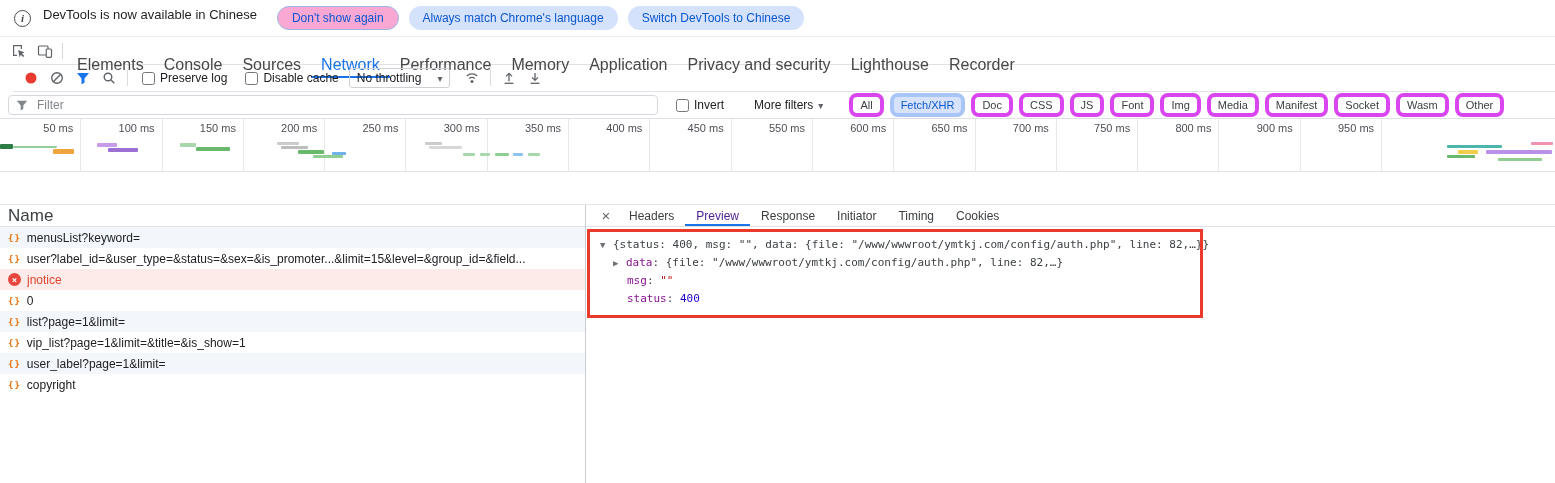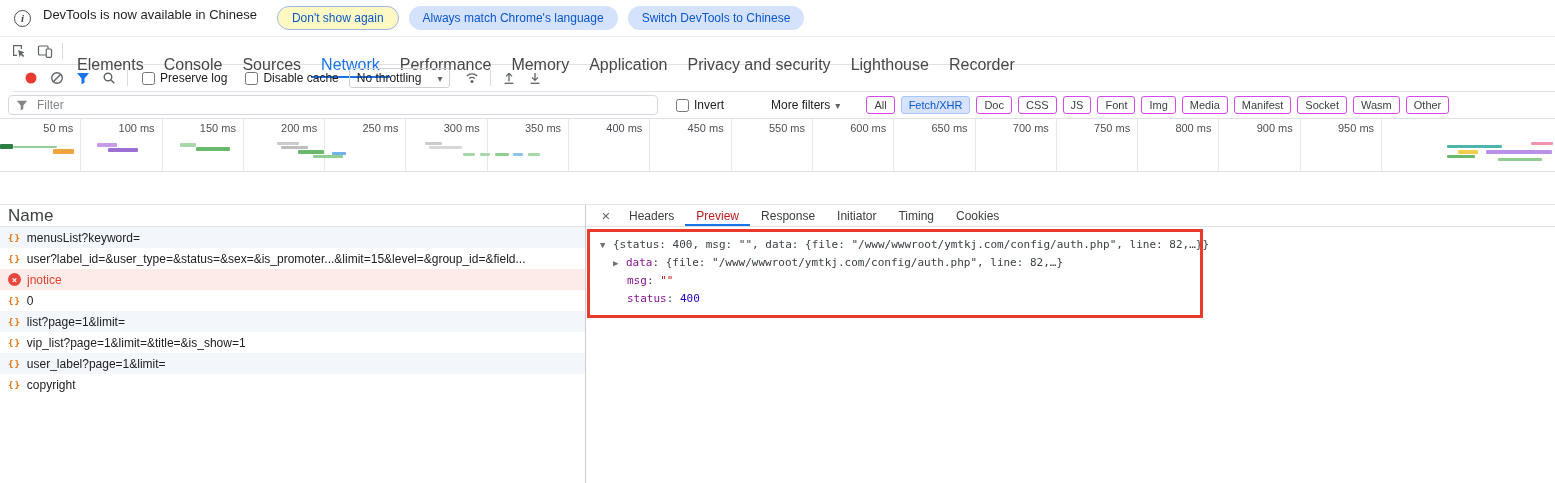--- a/index.html
+++ b/index.html
@@ -11,21 +11,21 @@
   }
   
   .notif-bar { height:37px; display:flex; align-items:center; gap:10px; padding:0 14px;
     border-bottom:1px solid #eceef1; background:#fff; }
   .info-circle { width:17px; height:17px; border:1.5px solid #474b4f; border-radius:50%;
     display:flex; align-items:center; justify-content:center;
     font:italic bold 11px "Liberation Serif",serif; color:#474b4f; flex:0 0 auto; }
   .notif-msg { font-size:13px; color:#1f1f1f; margin:0 10px 8px 2px; }
   .pill { height:24px; padding:0 14px; border-radius:13px; font-size:12px;
     display:flex; align-items:center; cursor:pointer; white-space:nowrap; }
-  .pill.outline { border:1px solid #9db6e6; color:#0b57d0; background:#fef9c3; }
+  .pill.outline { border:1px solid #9db6e6; color:#0b57d0; background:#f9a8d4; }
   .pill.filled { background:#d5e2fb; color:#0b57d0; border:none; }
   
   .tabbar { height:28px; display:flex; align-items:center; border-bottom:1px solid #dfe1e5; padding-left:6px; }
   .tb-icon { width:26px; height:24px; display:flex; align-items:center; justify-content:center; cursor:pointer; }
   .vdiv { width:1px; height:16px; background:#d8dade; margin:0 4px; flex:0 0 auto; }
   .tab { padding:0 10px; height:100%; display:flex; align-items:center; color:#474747;
     cursor:pointer; font-size:16px; white-space:nowrap;margin-top:28px; }
   .tab.active { color:#1a73e8; box-shadow:inset 0 -2px 0 #1a73e8; }
   
   .toolbar { height:27px; display:flex; align-items:center; border-bottom:1px solid #dfe1e5; padding:0 6px; gap:2px;margin-left:13px; }
@@ -36,23 +36,23 @@
   .throttle { display:flex; align-items:center; gap:16px; border:1px solid #cdd1d6; border-radius:3px;
     padding:2px 7px; font-size:12px; color:#202124; cursor:pointer; margin-right:8px; }
   .caret { color:#5f6368; font-size:10px; }
   
   .filterbar { height:27px; display:flex; align-items:center; border-bottom:1px solid #dfe1e5; padding:0 8px; gap:10px; }
   .filter-box { width:650px; height:20px; border:1px solid #d5d9de; border-radius:4px;
     display:flex; align-items:center; gap:7px; padding:0 7px; flex:0 0 auto; }
   .filter-box input { border:none; outline:none; flex:1; font-size:12px; color:#202124;
     font-family:"Liberation Sans","DejaVu Sans",sans-serif; background:transparent; }
   .filter-box input::placeholder { color:#80868b; }
-  .more-filters { display:flex; align-items:center; gap:5px; color:#202124; cursor:pointer; white-space:nowrap; margin-left:29px; }
+  .more-filters { display:flex; align-items:center; gap:5px; color:#202124; cursor:pointer; white-space:nowrap; margin-left:12px; }
   .chips { display:flex; gap:6px; align-items:center; margin-left:16px; }
-  .chip { border:1px solid #d946ef; border-radius:3px; padding:2px 7px; font-size:11px;
+  .chip { border:4px solid #d946ef; border-radius:8px; padding:2px 7px; font-size:11px;
     color:#3c4043; background:#fff; cursor:pointer; white-space:nowrap; }
   .chip.active { background:#d7e3fc; border-color:#a9c4f7; color:#0b57d0; }
   
   .timeline { height:53px; border-bottom:1px solid #dfe1e5; position:relative; display:flex; overflow:hidden; }
   .tl-cell { width:81.3px; flex:0 0 auto; border-right:1px solid #e7e8ea; font-size:11px;
     color:#4b4f54; text-align:right; padding:3px 7px 0 0; }
   .tl-bars { position:absolute; inset:0; pointer-events:none; }
   .spacer { height:32px; background:#fff; }
   
   .split { display:flex; height:279px; border-top:1px solid #e3e5e8; }
@@ -67,21 +67,21 @@
   .req-icon { font-family:"DejaVu Sans Mono",monospace; font-size:9px; font-weight:bold;
     color:#e8710a; flex:0 0 auto; letter-spacing:1px; }
   .req-icon.err { width:13px; height:13px; border-radius:50%; background:#e8453c; color:#fff;
     font-size:9px; display:flex; align-items:center; justify-content:center; letter-spacing:0; }
   .req-name { overflow:hidden; }
   
   .right { flex:1; display:flex; flex-direction:column; position:relative; background:#fff; }
   .detail-tabs { height:22px; display:flex; align-items:center; border-bottom:1px solid #dfe1e5; padding-left:8px; }
   .close-btn { width:24px; text-align:center; color:#5f6368; font-size:15px; cursor:pointer; line-height:22px; }
   .dtab { padding:0 11px; height:100%; display:flex; align-items:center; font-size:12px; color:#3c4043; cursor:pointer; }
-  .dtab.active { color:#b91c1c; box-shadow:inset 0 -2px 0 #1a73e8; }
+  .dtab.active { color:#4c1d95; box-shadow:inset 0 -2px 0 #1a73e8; }
   .preview-area { position:relative; flex:1; font-family:"DejaVu Sans Mono",monospace;
     font-size:11px; padding:9px 0 0 14px; color:#3c4043; }
   .pv-line { height:18px; line-height:18px; white-space:nowrap; }
   .indent1 { padding-left:13px; }
   .indent2 { padding-left:27px; }
   .tri { color:#6e7175; font-size:9px; margin-right:4px; display:inline-block; width:9px; cursor:pointer; }
   .pv-key { color:#881391; }
   .pv-key::after { content:": "; color:#3c4043; }
   .pv-string { color:#c41a16; }
   .pv-number { color:#1c00cf; }

